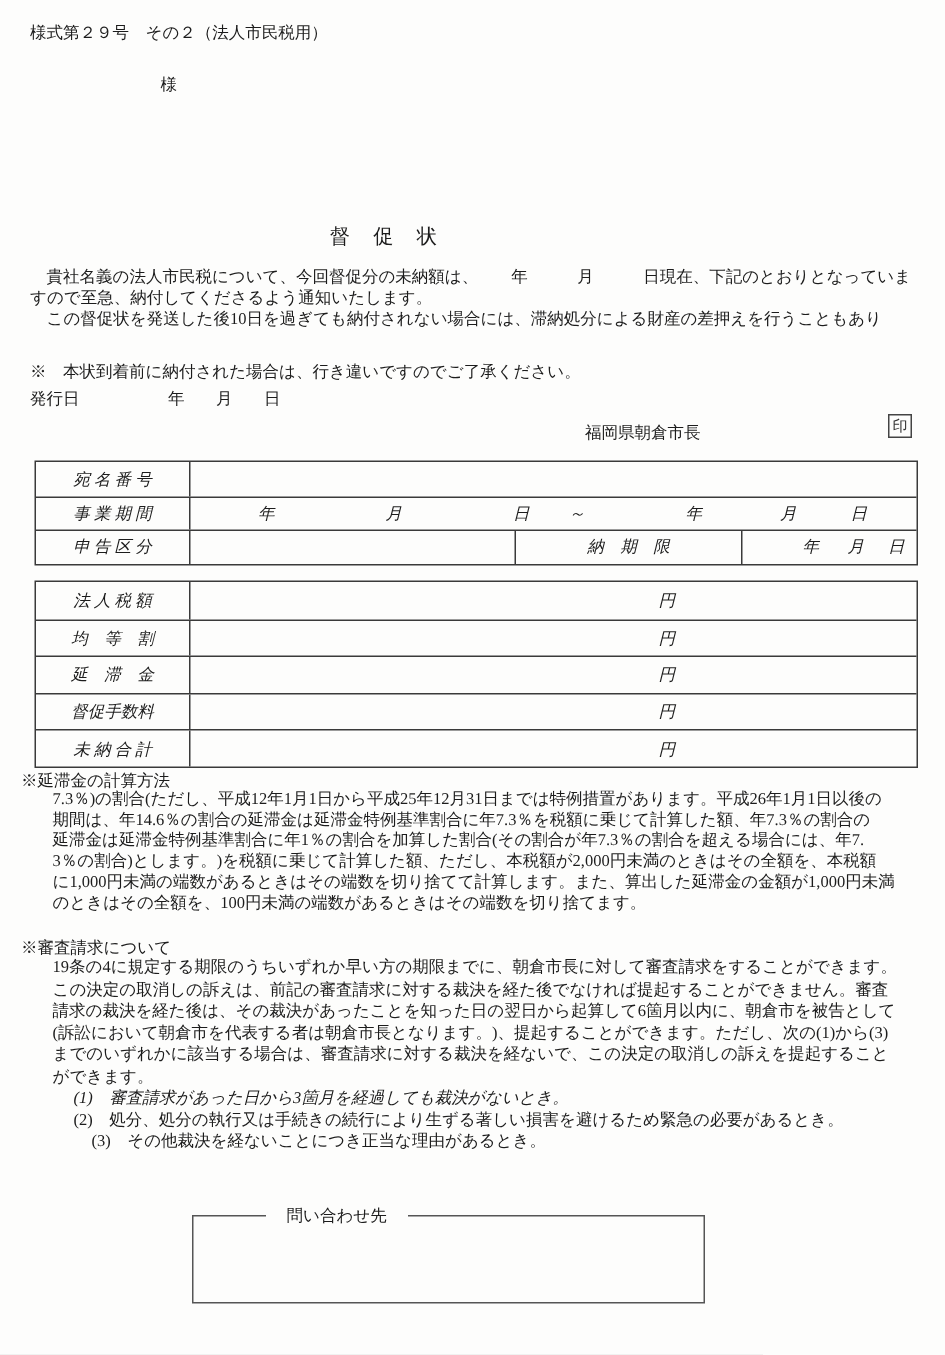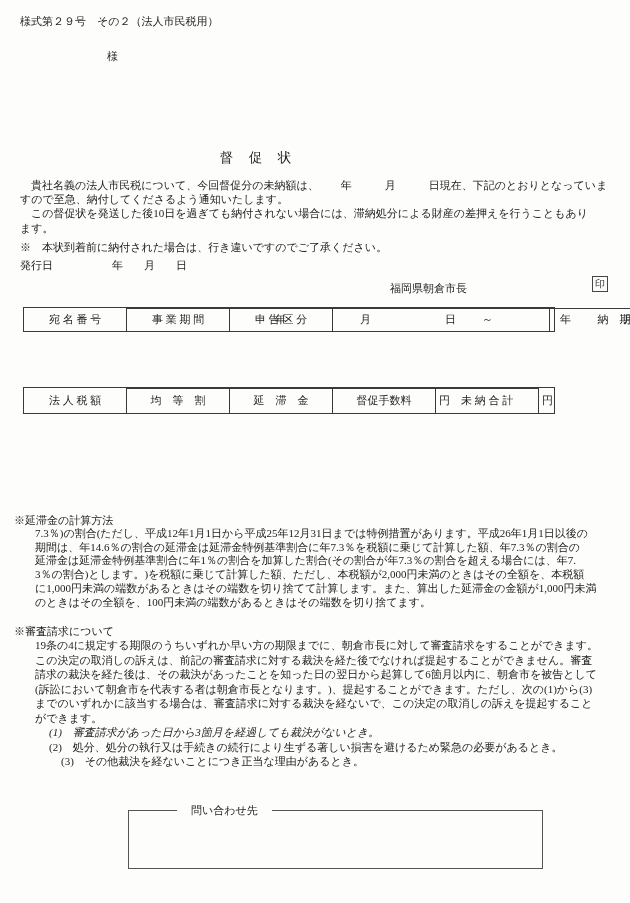--- a/index.html
+++ b/index.html
@@ -21,42 +21,42 @@
   .appealpara div{line-height:14.55px;}
   .seal-box{
     position:absolute;left:592px;top:276px;
     width:14px;height:14px;
     border:1px solid #444;
     display:flex;align-items:center;justify-content:center;
     font-size:10px;color:#333;
   }
   
   .ftable{
-    position:absolute;left:23px;width:532px;
+    position:absolute;left:23px;width:589px;
     border:1px solid #3a3a3a;
     box-sizing:border-box;
-    display:flex;flex-direction:row;
+    display:flex;flex-direction:column;font-style:italic;
   }
   .frow{display:flex;box-sizing:border-box;}
   .frow + .frow{border-top:1px solid #3a3a3a;}
   .fcell{
     box-sizing:border-box;
     display:flex;align-items:center;
     position:relative;
   }
   .fcell + .fcell{border-left:1px solid #3a3a3a;}
   .lblcell{width:102px;justify-content:center;}
   .t1row{height:22.6px;}
   .t2row{height:24.6px;}
   .tok{position:absolute;top:0;height:100%;display:flex;align-items:center;}
   .yen{position:absolute;left:312px;top:0;height:100%;display:flex;align-items:center;}
   
   fieldset.contact{
     position:absolute;left:128px;top:803px;
-    width:415px;height:66px;
+    width:342px;height:66px;
     box-sizing:border-box;
     border:1px solid #555;
     margin:0;padding:0;
     background:transparent;
   }
   fieldset.contact legend{
     margin-left:48px;
     padding:0 14px;
     font-size:11px;
     color:#1c1c1c;
@@ -70,21 +70,20 @@
   <div class="abs" style="left:20px;top:14px;">様式第２９号　その２（法人市民税用）</div>
 
   <div class="abs" style="left:107px;top:49px;">様</div>
 
   <div class="abs center doc-title" style="top:149px;">督　促　状</div>
 
   <div class="abs para" style="left:20px;top:178px;">
     <div>　貴社名義の法人市民税について、今回督促分の未納額は、　　年　　　月　　　日現在、下記のとおりとなっていま</div>
     <div>すので至急、納付してくださるよう通知いたします。</div>
     <div>　この督促状を発送した後10日を過ぎても納付されない場合には、滞納処分による財産の差押えを行うこともあり</div>
-    <div>ます。</div>
   </div>
 
   <div class="abs" style="left:20px;top:240px;">※　本状到着前に納付された場合は、行き違いですのでご了承ください。</div>
 
   <div class="abs" style="left:20px;top:258px;width:250px;height:14px;">
     <span class="tok" style="left:0;">発行日</span>
     <span class="tok" style="left:92px;">年</span>
     <span class="tok" style="left:124px;">月</span>
     <span class="tok" style="left:156px;">日</span>
   </div>

